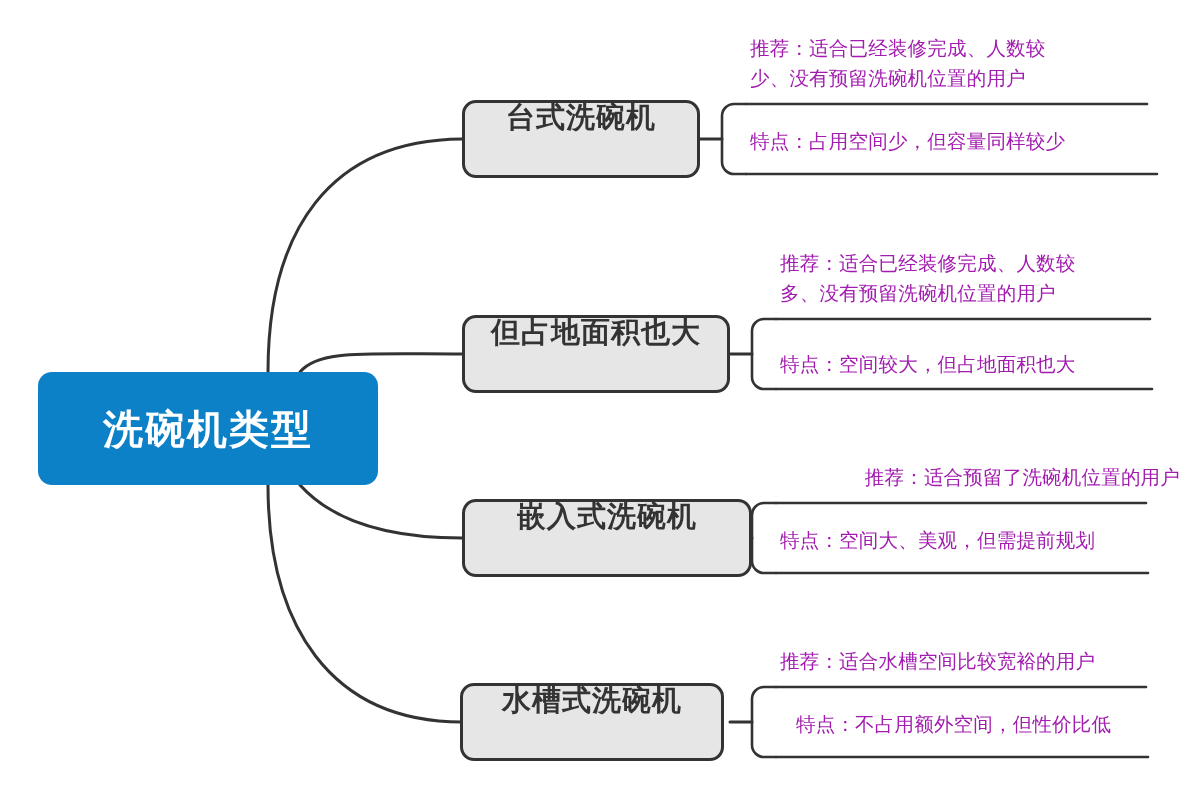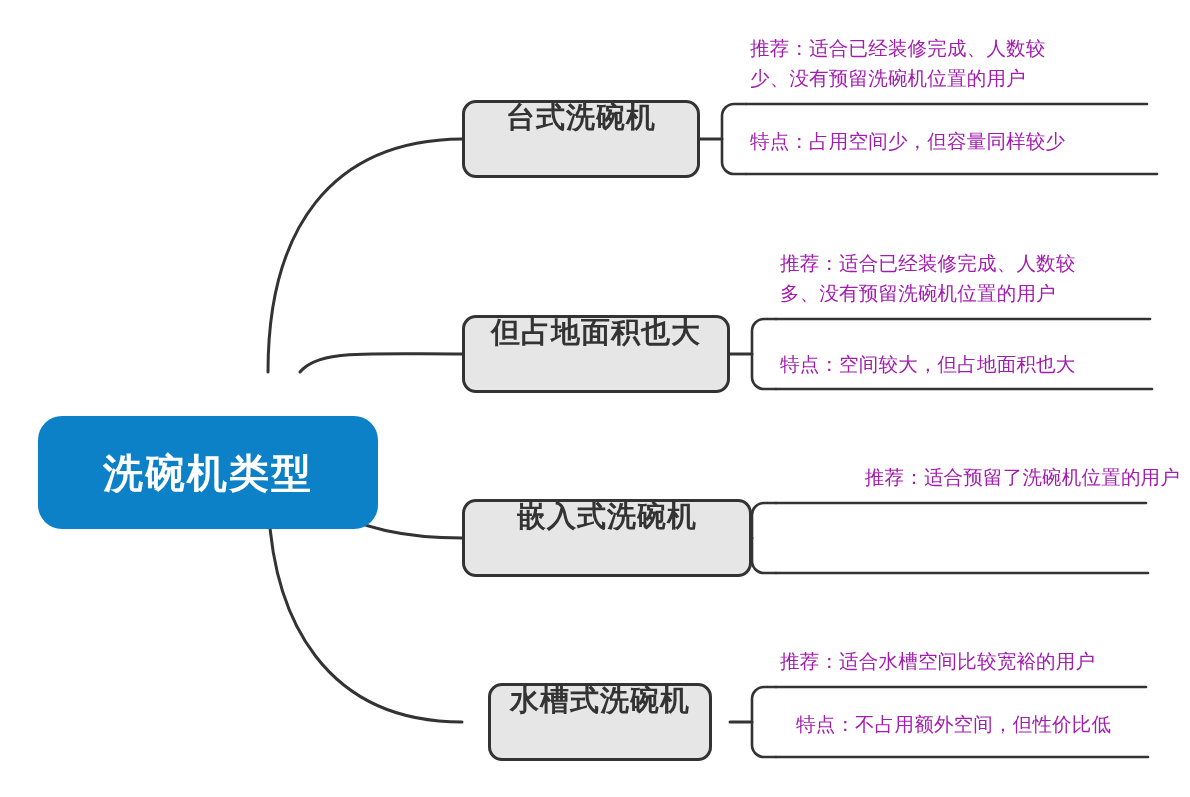--- a/index.html
+++ b/index.html
@@ -31,26 +31,25 @@
   }
 
   
   .center-node {
     position: absolute;
     left: 38px;
     top: 372px;
     width: 340px;
     height: 113px;
     background: #0d81c8;
-    border-radius: 24px;
+    border-radius: 14px;
     display: flex;
     align-items: center;
     justify-content: center;
     box-sizing: border-box;
-    margin-top: 44px;
   }
   .center-node .label {
     color: #ffffff;
     font-size: 40px;
     font-weight: bold;
     letter-spacing: 2px;
     line-height: 1;
     white-space: nowrap;
   }
 
@@ -133,20 +132,21 @@
     <span class="label">但占地面积也大</span>
   </div>
   <div class="leaf-text" style="left:780px; top:248px; width:400px;">推荐：适合已经装修完成、人数较
 多、没有预留洗碗机位置的用户</div>
   <div class="leaf-text" style="left:780px; top:341px; width:400px;margin-top:8px;">特点：空间较大，但占地面积也大</div>
 
   <div class="branch-node" style="left:462px; top:499px; width:290px; height:78px;">
     <span class="label">嵌入式洗碗机</span>
   </div>
   <div class="leaf-text" style="left:780px; top:462px; width:400px;text-align:right;">推荐：适合预留了洗碗机位置的用户</div>
+  <div class="leaf-text" style="left:780px; top:525px; width:400px;">特点：空间大、美观，但需提前规划</div>
 
-  <div class="branch-node" style="left:488px; top:683px; width:224px; height:78px;font-family:Liberation Serif, serif;">
+  <div class="branch-node" style="left:460px; top:683px; width:264px; height:78px;font-family:Liberation Serif, serif;">
     <span class="label">水槽式洗碗机</span>
   </div>
   <div class="leaf-text" style="left:780px; top:646px; width:400px;">推荐：适合水槽空间比较宽裕的用户</div>
   <div class="leaf-text" style="left:796px; top:709px; width:400px;">特点：不占用额外空间，但性价比低</div>
 
 </div>
 
 </body></html>

